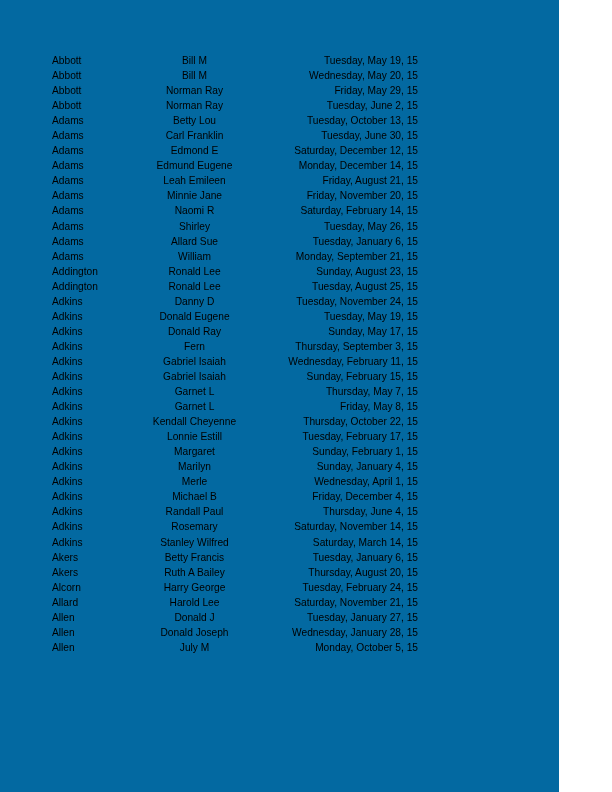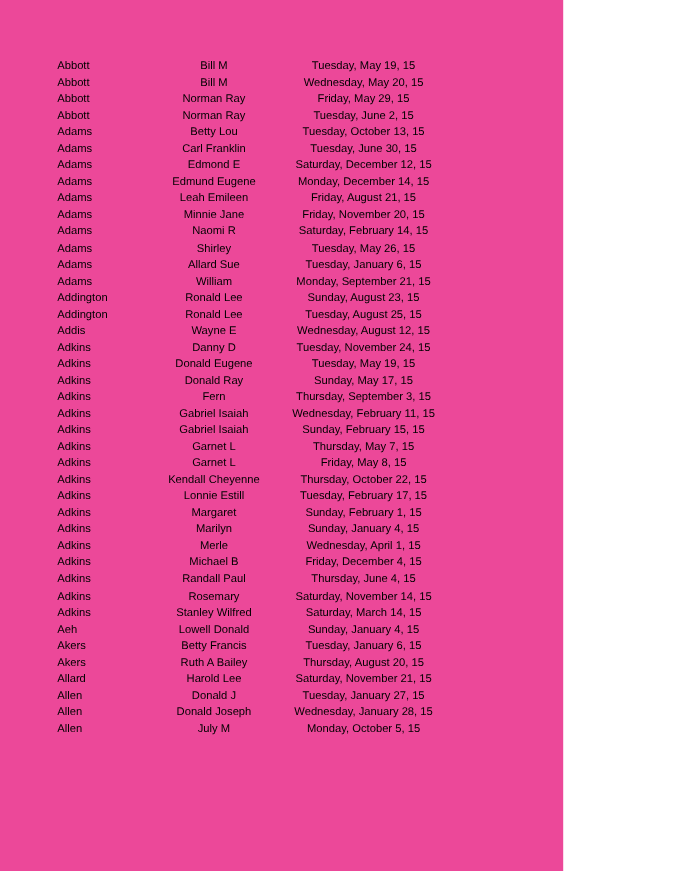--- a/index.html
+++ b/index.html
@@ -15,23 +15,23 @@
     overflow: hidden;
     font-family: "Liberation Sans", "DejaVu Sans", sans-serif;
     color: #000000;
     -webkit-font-smoothing: antialiased;
   }
 
   #page {
     position: absolute;
     left: 0;
     top: 0;
-    width: 512px;
+    width: 559px;
     height: 792px;
-    background: #ec4899;
+    background: #0369a1;
   }
 
   #records-table {
     position: absolute;
     left: 52px;
     top: 53px;
     width: 366px;
     border-collapse: collapse;
     table-layout: fixed;
   }
@@ -55,21 +55,21 @@
     text-align: left;
   }
 
   td.col-first {
     width: 97px;
     text-align: center;
   }
 
   td.col-date {
     width: 175px;
-    text-align: center;
+    text-align: right;
     padding-right: 0px;
   }
 </style>
 </head>
 <body>
 
 <div id="page">
   <table id="records-table">
     <tbody>
         <tr>
@@ -146,25 +146,20 @@
           <td class="col-last">Addington</td>
           <td class="col-first">Ronald Lee</td>
           <td class="col-date">Sunday, August 23, 15</td>
         </tr>
         <tr>
           <td class="col-last">Addington</td>
           <td class="col-first">Ronald Lee</td>
           <td class="col-date">Tuesday, August 25, 15</td>
         </tr>
         <tr>
-          <td class="col-last">Addis</td>
-          <td class="col-first">Wayne E</td>
-          <td class="col-date">Wednesday, August 12, 15</td>
-        </tr>
-        <tr>
           <td class="col-last">Adkins</td>
           <td class="col-first">Danny D</td>
           <td class="col-date">Tuesday, November 24, 15</td>
         </tr>
         <tr>
           <td class="col-last">Adkins</td>
           <td class="col-first">Donald Eugene</td>
           <td class="col-date">Tuesday, May 19, 15</td>
         </tr>
         <tr>
@@ -234,37 +229,37 @@
         </tr>
         <tr>
           <td class="col-last">Adkins</td>
           <td class="col-first">Rosemary</td>
           <td class="col-date">Saturday, November 14, 15</td>
         </tr>
         <tr>
           <td class="col-last">Adkins</td>
           <td class="col-first">Stanley Wilfred</td>
           <td class="col-date">Saturday, March 14, 15</td>
-        </tr>
-        <tr>
-          <td class="col-last">Aeh</td>
-          <td class="col-first">Lowell Donald</td>
-          <td class="col-date">Sunday, January 4, 15</td>
         </tr>
         <tr>
           <td class="col-last">Akers</td>
           <td class="col-first">Betty Francis</td>
           <td class="col-date">Tuesday, January 6, 15</td>
         </tr>
         <tr>
           <td class="col-last">Akers</td>
           <td class="col-first">Ruth A Bailey</td>
           <td class="col-date">Thursday, August 20, 15</td>
         </tr>
         <tr>
+          <td class="col-last">Alcorn</td>
+          <td class="col-first">Harry George</td>
+          <td class="col-date">Tuesday, February 24, 15</td>
+        </tr>
+        <tr>
           <td class="col-last">Allard</td>
           <td class="col-first">Harold Lee</td>
           <td class="col-date">Saturday, November 21, 15</td>
         </tr>
         <tr>
           <td class="col-last">Allen</td>
           <td class="col-first">Donald J</td>
           <td class="col-date">Tuesday, January 27, 15</td>
         </tr>
         <tr>

